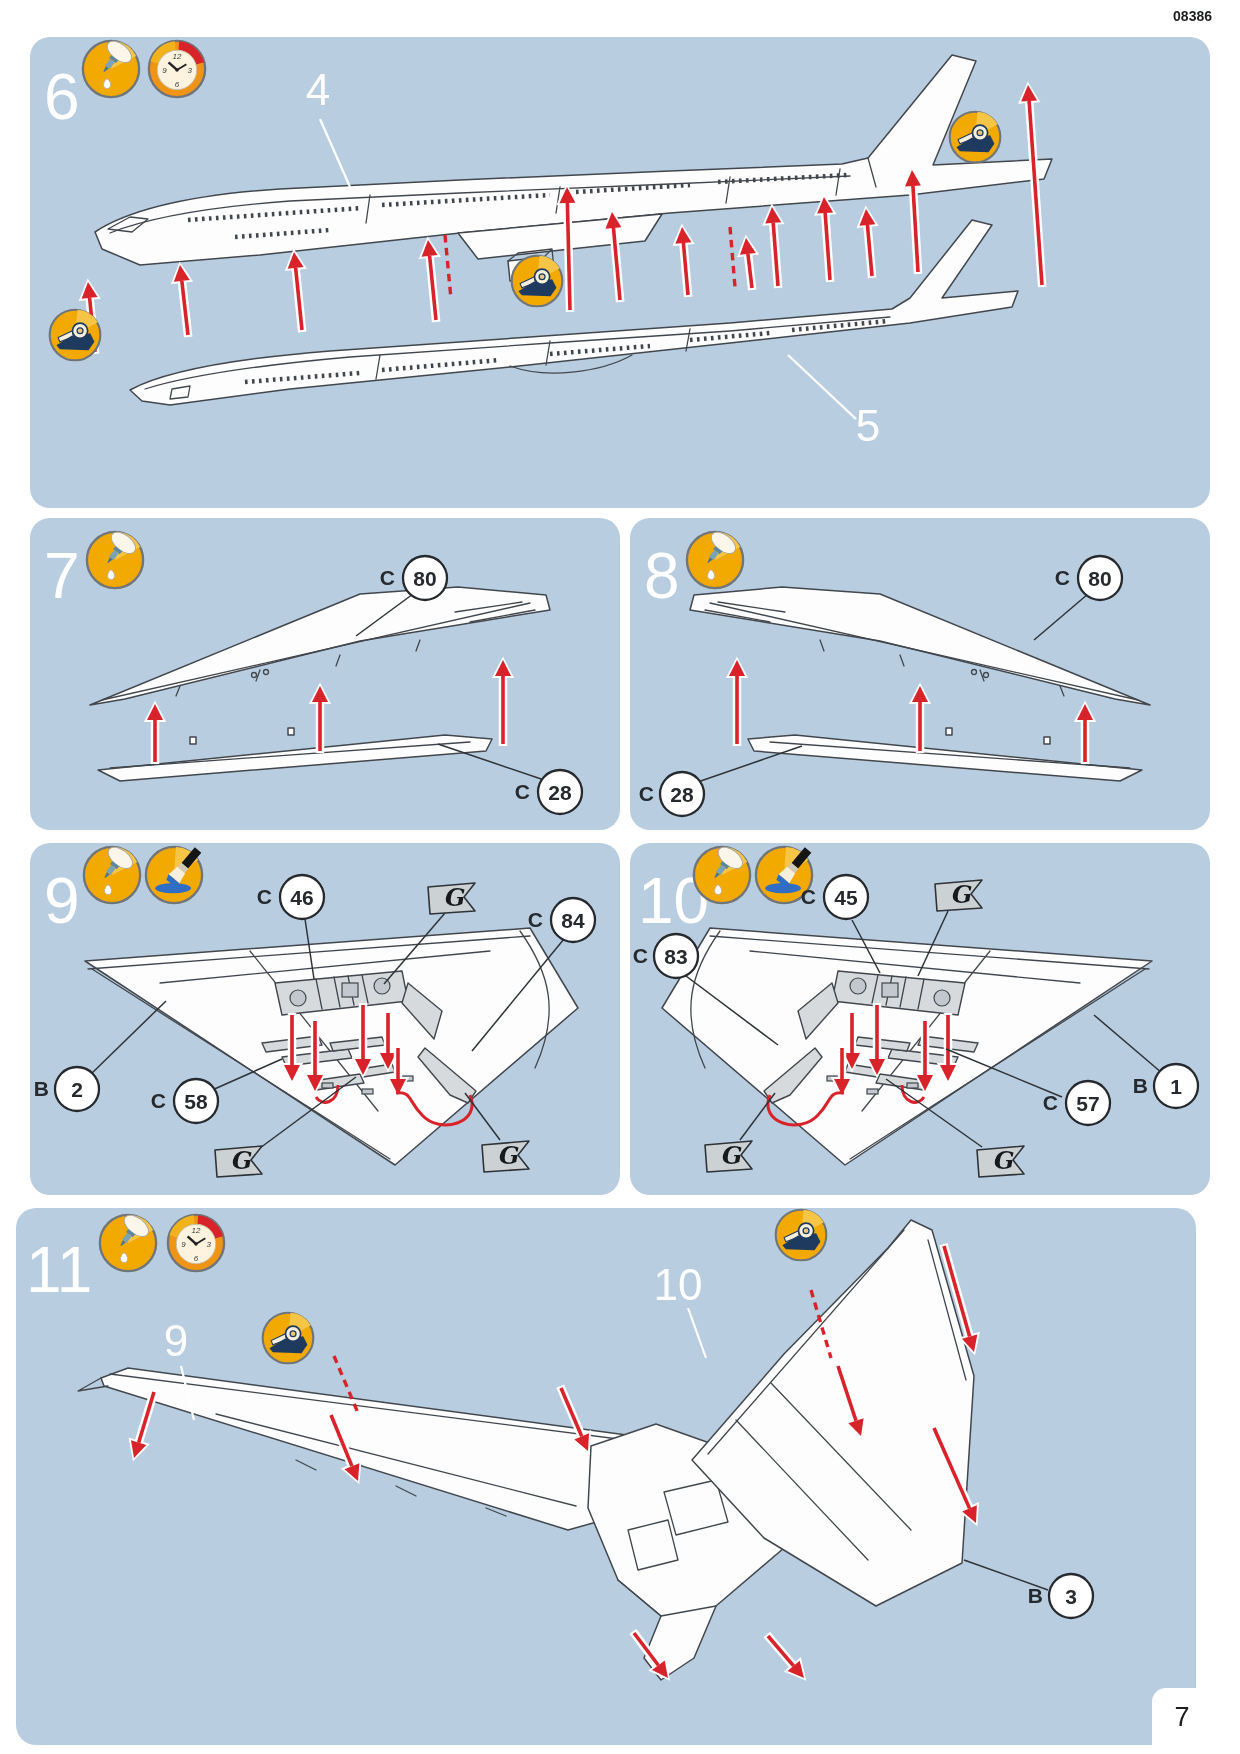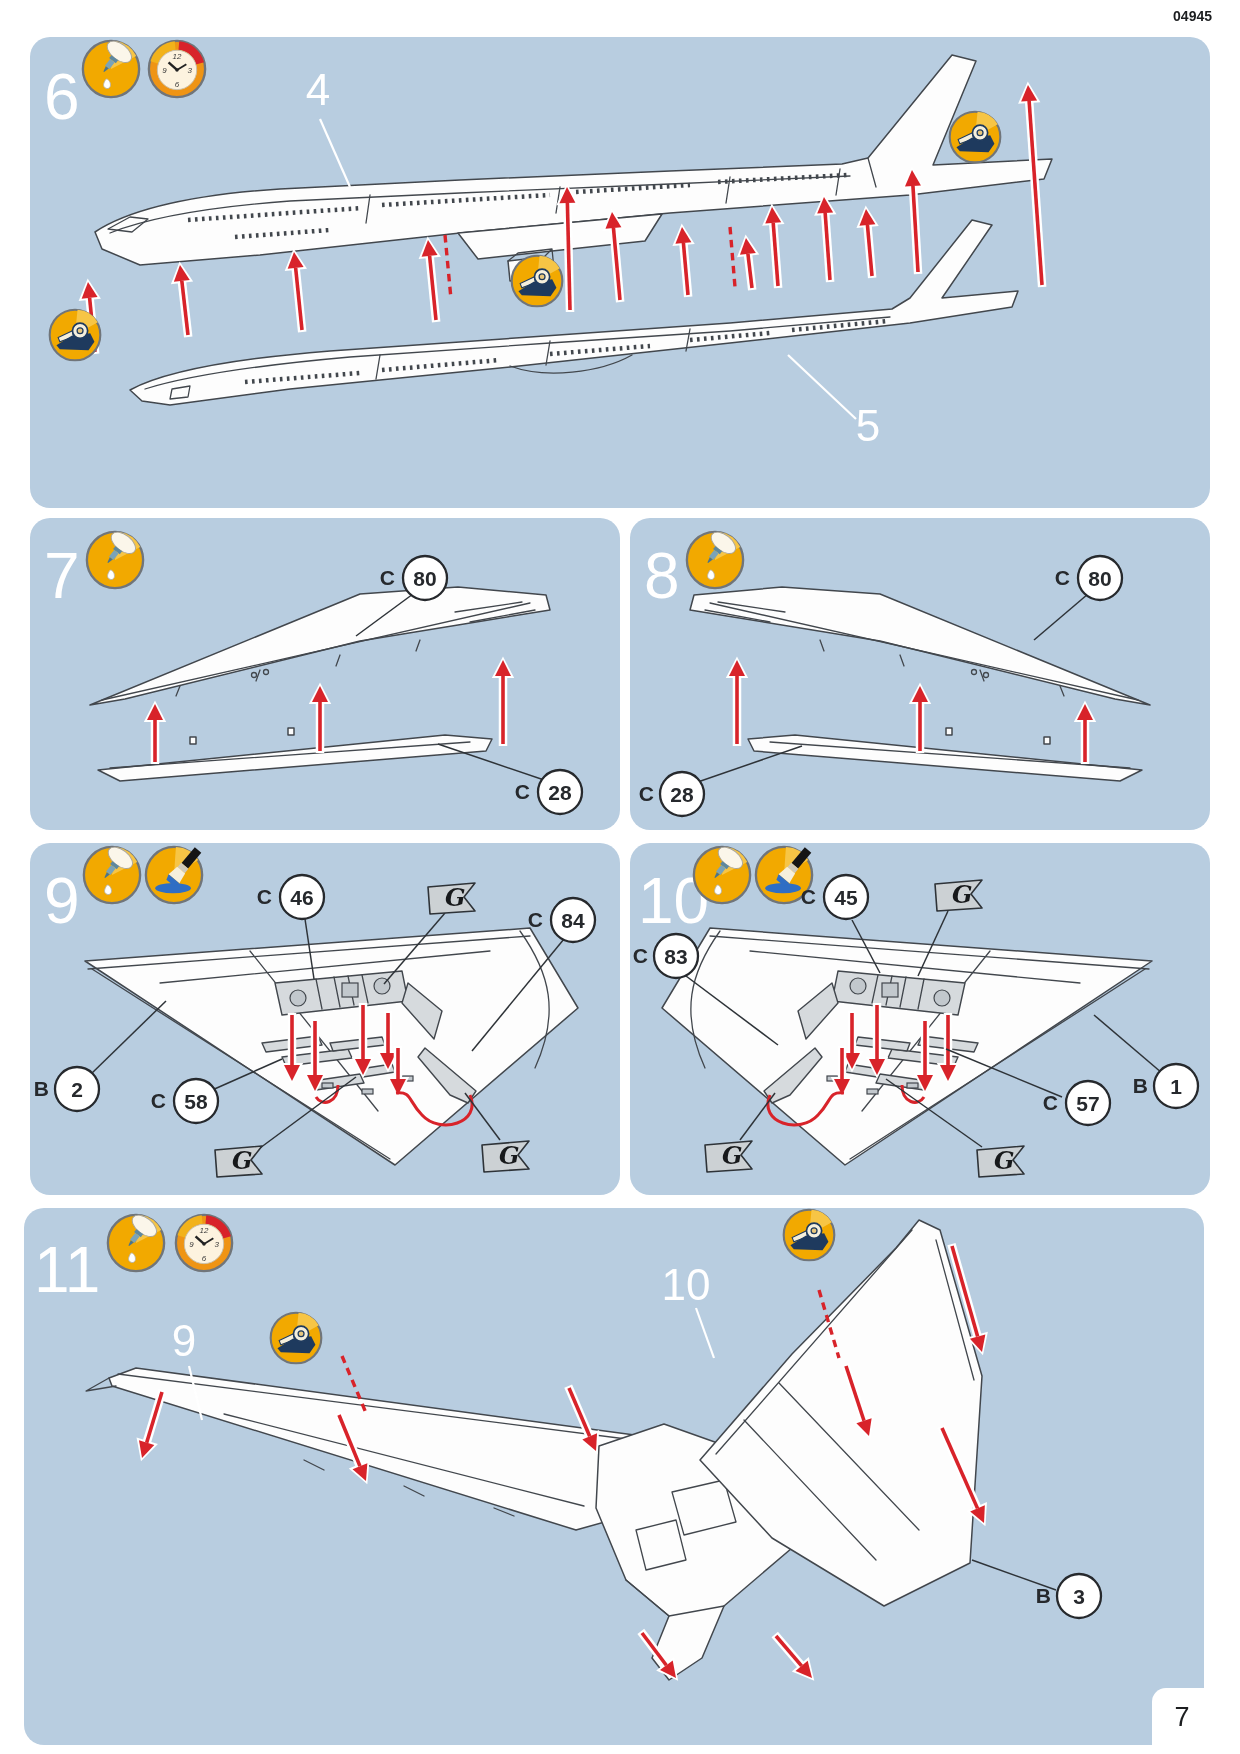--- a/index.html
+++ b/index.html
@@ -70,21 +70,21 @@
       <g transform="rotate(40 38 28)">
         <rect x="34" y="-2" width="9" height="22" fill="#151515"></rect>
         <rect x="33.5" y="20" width="10" height="6" fill="#cfc9ba"></rect>
         <path d="M33 26 L44 26 L46 38 L31 38 Z" fill="#f5efdc"></path>
         <path d="M31 38 L46 38 L44 44 L33 44 Z" fill="#2f6ec4"></path>
       </g>
     </symbol>
   </defs>
 </svg>
 
-<div class="kitnum">04945</div>
+<div class="kitnum">08386</div>
 
 <section class="panel" style="left:30px;top:37px;width:1180px;height:471px">
 <svg viewBox="0 0 1180 471" width="1180" height="471">
   <text class="stepnum" x="14" y="82">6</text>
   <use href="#icon-glue" x="51" y="2" width="60" height="60"></use>
   <use href="#icon-clock" x="117" y="2" width="60" height="60"></use>
 
   <g>
     <path class="art" d="M65,195 C100,172 160,158 250,152 L430,143 L640,134 L812,127 L838,121 L922,18 L946,24 L903,128 L1022,122 L1014,142 L880,158 L640,176 L430,196 L230,218 L110,228 L72,212 Z"></path>
     <path class="artline" d="M80,196 C120,180 180,170 260,164 L430,156 L640,147 L820,139"></path>
@@ -533,21 +533,21 @@
         <text x="17" y="23">G</text>
   </g>
   <path class="leader" d="M110,297 L145,250"></path>
   <g class="gflag" transform="translate(75,298)">
     <path d="M0 4 L47 0 L36 14 L47 28 L2 31 Z"></path>
         <text x="17" y="23">G</text>
   </g>
 </svg>
 </section>
 
-<section class="panel" style="left:24px;top:1208px;width:1180px;height:537px">
+<section class="panel" style="left:16px;top:1208px;width:1180px;height:537px">
 <svg viewBox="0 0 1180 537" width="1180" height="537">
   <text class="stepnum" x="10" y="84">11</text>
   <use href="#icon-glue" x="82" y="5" width="60" height="60"></use>
   <use href="#icon-clock" x="150" y="5" width="60" height="60"></use>
 
   <g>
     <path class="art" d="M85,170 L112,160 L618,228 L655,252 L638,298 L552,322 L88,178 Z"></path>
     <path class="artline" d="M94,166 L610,232"></path>
     <path class="artline" d="M200,206 L560,298"></path>
     <path class="artline" d="M280,252 L300,262 M380,278 L400,288 M470,300 L490,308"></path>

